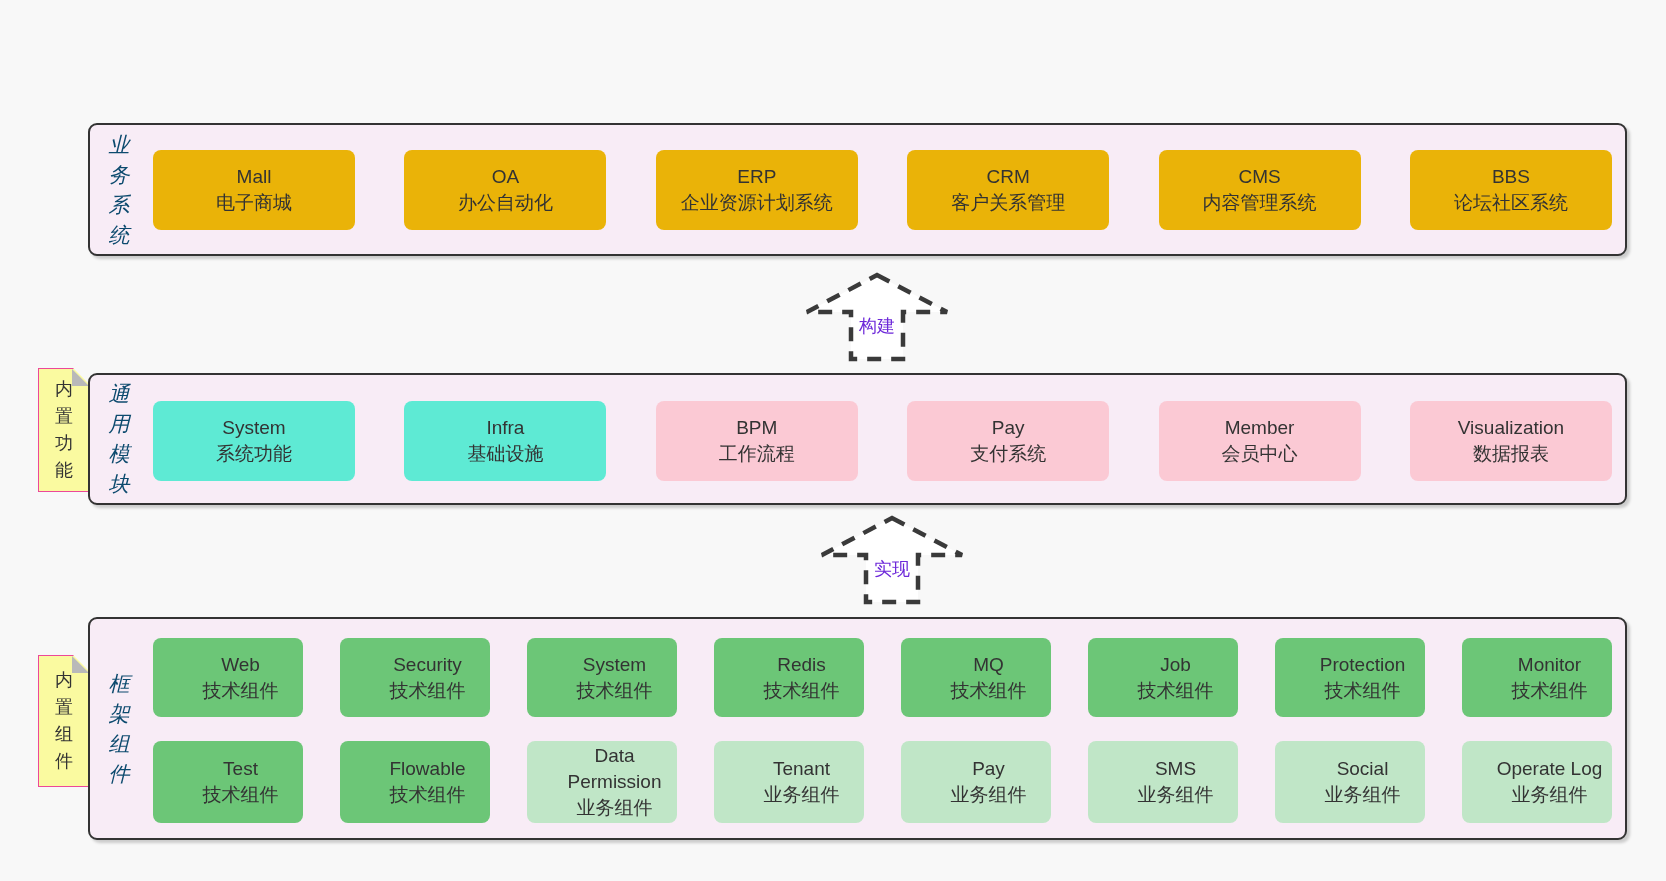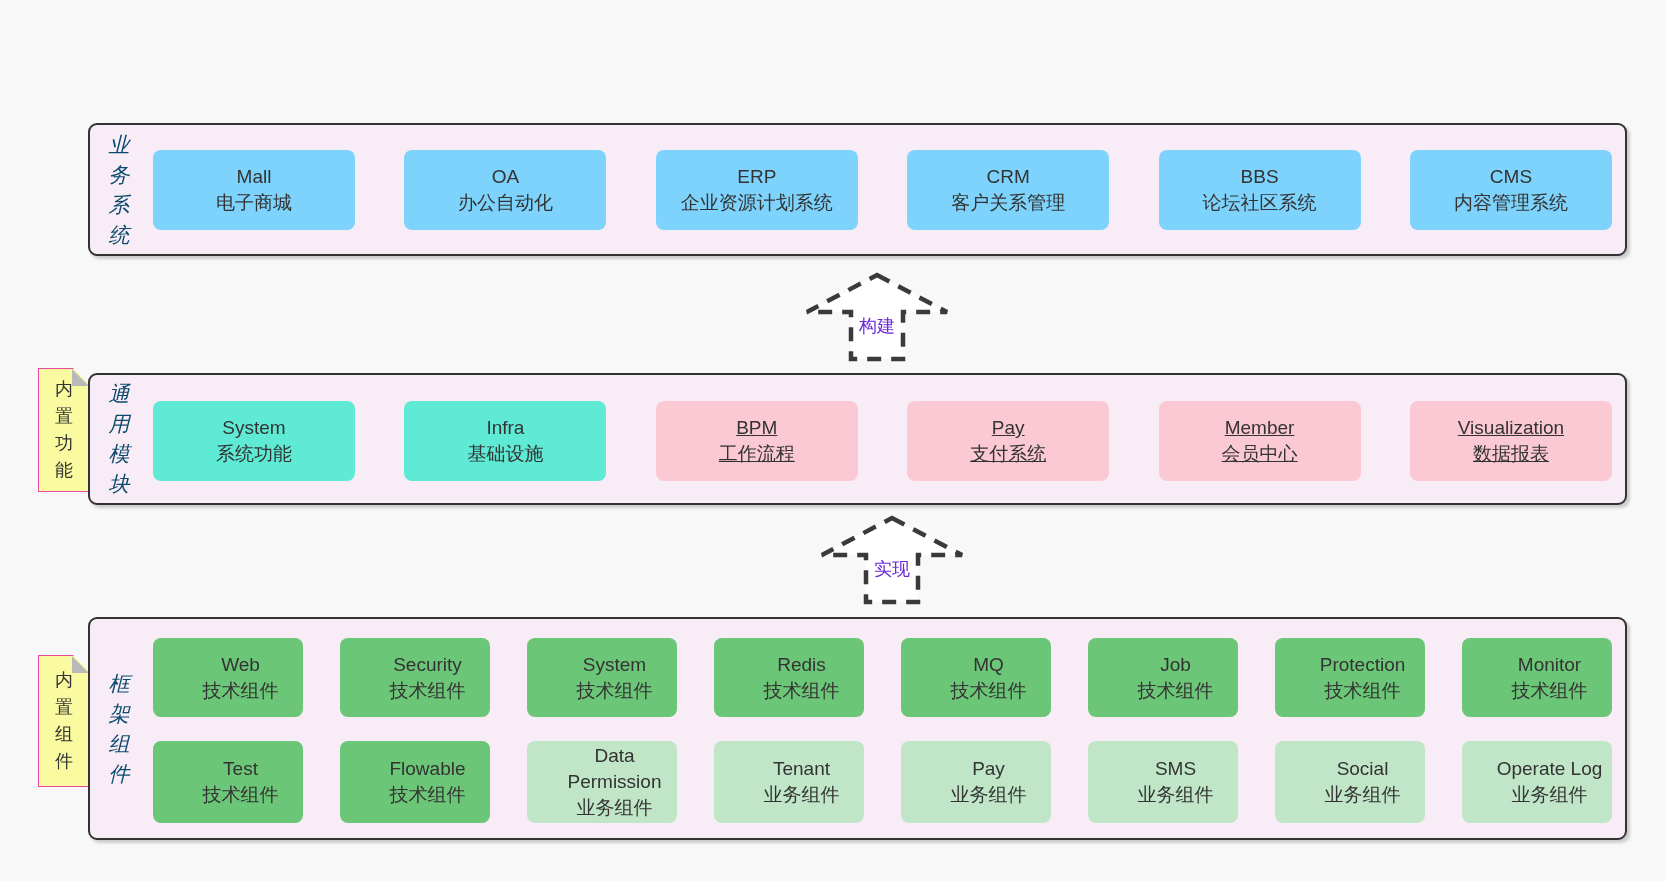--- a/index.html
+++ b/index.html
@@ -42,23 +42,23 @@
   .rows-components .crow{flex:1;display:flex;justify-content:space-between;}
   
   .box{
     border-radius:8px;display:flex;flex-direction:column;
     align-items:center;justify-content:center;
     font-size:19px;line-height:26px;text-align:center;color:#333;
     box-sizing:border-box;padding:2px 4px;
   }
   .box-wide{width:202px;}
   .box-narrow{width:150px;padding-left:29px;}
-  .blue{background:#7dd3fc;}
+  .blue{background:#eab308;}
   .red{background:#5eead4;}
-  .pink{background:#fbc9d4;text-decoration:underline;}
+  .pink{background:#fbc9d4;}
   .green{background:#6cc677;}
   .light-green{background:#c0e6c7;}
   
   .sticky{
     position:absolute;left:38px;width:52px;background:#fafaa0;
     border:1px solid #ec4899;box-sizing:border-box;z-index:1;
     clip-path:polygon(0 0,calc(100% - 17px) 0,100% 17px,100% 100%,0 100%);
     display:flex;align-items:center;justify-content:center;
   }
   .sticky-modules{top:368px;height:124px;}
@@ -113,26 +113,26 @@
       </div>
       <div class="box box-wide blue">
         <div>ERP</div>
         <div>企业资源计划系统</div>
       </div>
       <div class="box box-wide blue">
         <div>CRM</div>
         <div>客户关系管理</div>
       </div>
       <div class="box box-wide blue">
+        <div>CMS</div>
+        <div>内容管理系统</div>
+      </div>
+      <div class="box box-wide blue">
         <div>BBS</div>
         <div>论坛社区系统</div>
-      </div>
-      <div class="box box-wide blue">
-        <div>CMS</div>
-        <div>内容管理系统</div>
       </div>
     </div>
   </div>
 
   <div class="arrow arrow-build">
     <svg width="150" height="92" viewBox="0 0 150 92">
       <polygon points="75,4 145,41 101,41 101,88 49,88 49,41 5,41" fill="#ffffff" stroke="#3a3a3a" stroke-width="4.5" stroke-dasharray="14 10" stroke-linejoin="miter"></polygon>
     </svg>
     <div class="arrow-label">构建</div>
   </div>

